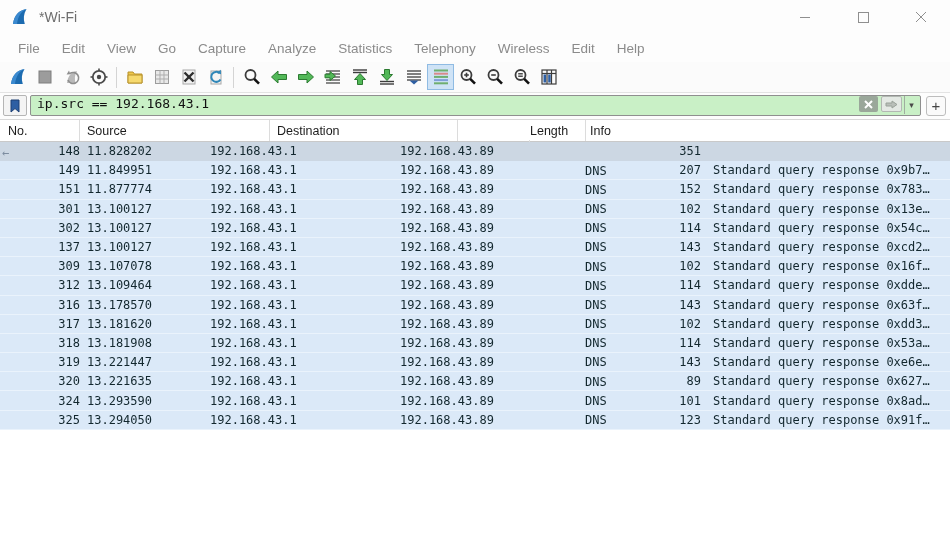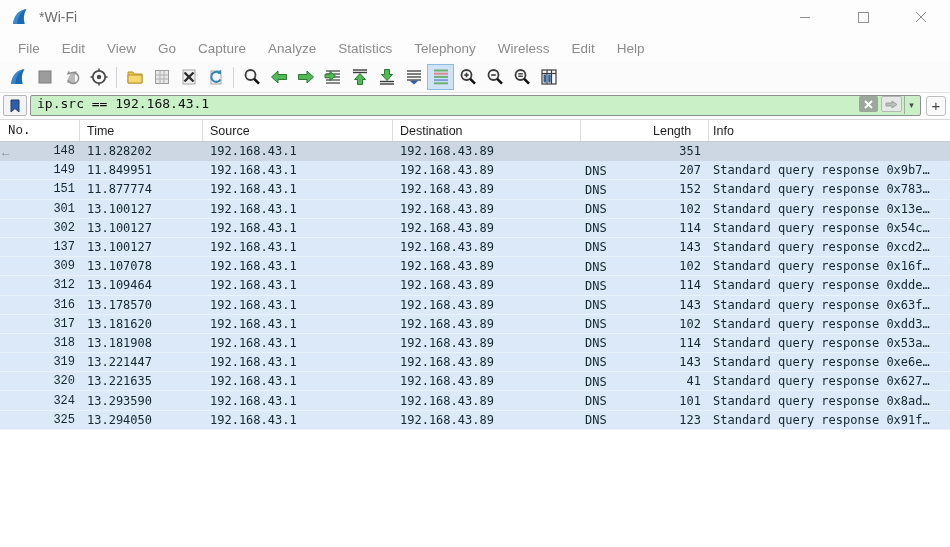--- a/index.html
+++ b/index.html
@@ -47,21 +47,21 @@
   
   .ptable { flex:1; display:flex; flex-direction:column; overflow:hidden; background:#ffffff; }
   .phead { height:22px; display:flex; align-items:center; background:#ffffff; border-bottom:1px solid #c9c9c9;
            font-size:12.5px; color:#1c1c1c; flex:0 0 auto; }
   .phead .cell { border-right:1px solid #dcdcdc; height:100%; display:flex; align-items:center; }
   .prow { height:19.2px; display:flex; align-items:center; background:#dbe9f8;
           font-family:"DejaVu Sans Mono", monospace; font-size:12px; color:#12272e;
           border-bottom:1px solid #eaf3fc; flex:0 0 auto; cursor:default; }
   .prow.selected { background:#ccd7e3; border-bottom-color:#ccd7e3; }
   .cell { white-space:nowrap; overflow:hidden; flex:0 0 auto; }
-  .c-no   { width:80px;  text-align:right; padding-right:5px; position:relative;font-family:Liberation Mono, monospace; }
+  .c-no   { width:80px;  text-align:right; position:relative; }
   .c-time { width:123px; padding-left:7px; }
   .c-src  { width:190px; padding-left:7px; }
   .c-dst  { width:188px; padding-left:7px; }
   .c-pro  { width:72px;  padding-left:4px;margin-top:39px; }
   .c-len  { width:56px;  text-align:right; padding-right:8px; }
   .c-info { flex:1 1 auto; padding-left:4px; }
   .phead .c-no { text-align:left; padding-left:8px; }
   .marker { display:none; position:absolute; left:2px; top:2px; color:#7d8da0; }
   .prow.selected .marker { display:block; }
   .filler { flex:1; background:#ffffff; }
@@ -313,21 +313,20 @@
           </svg>
       </span>
       <span class="filter-caret">▾</span>
     </div>
     <div class="filter-add">+</div>
   </div>
 
   <div class="ptable">
     <div class="phead">
       <div class="cell c-no">No.</div>
-      <div class="cell c-time">Time</div>
       <div class="cell c-src">Source</div>
       <div class="cell c-dst">Destination</div>
       <div class="cell c-pro">Protocol</div>
       <div class="cell c-len">Length</div>
       <div class="cell c-info" style="border-right:none;">Info</div>
     </div>
     <div>
 
         <div class="prow selected">
           <div class="cell c-no"><span class="marker">←</span><span>148</span></div>
@@ -447,21 +446,21 @@
           <div class="cell c-len">143</div>
           <div class="cell c-info">Standard query response 0xe6e…</div>
         </div>
 
         <div class="prow">
           <div class="cell c-no"><span>320</span></div>
           <div class="cell c-time">13.221635</div>
           <div class="cell c-src">192.168.43.1</div>
           <div class="cell c-dst">192.168.43.89</div>
           <div class="cell c-pro">DNS</div>
-          <div class="cell c-len">41</div>
+          <div class="cell c-len">89</div>
           <div class="cell c-info">Standard query response 0x627…</div>
         </div>
 
         <div class="prow">
           <div class="cell c-no"><span>324</span></div>
           <div class="cell c-time">13.293590</div>
           <div class="cell c-src">192.168.43.1</div>
           <div class="cell c-dst">192.168.43.89</div>
           <div class="cell c-pro">DNS</div>
           <div class="cell c-len">101</div>

